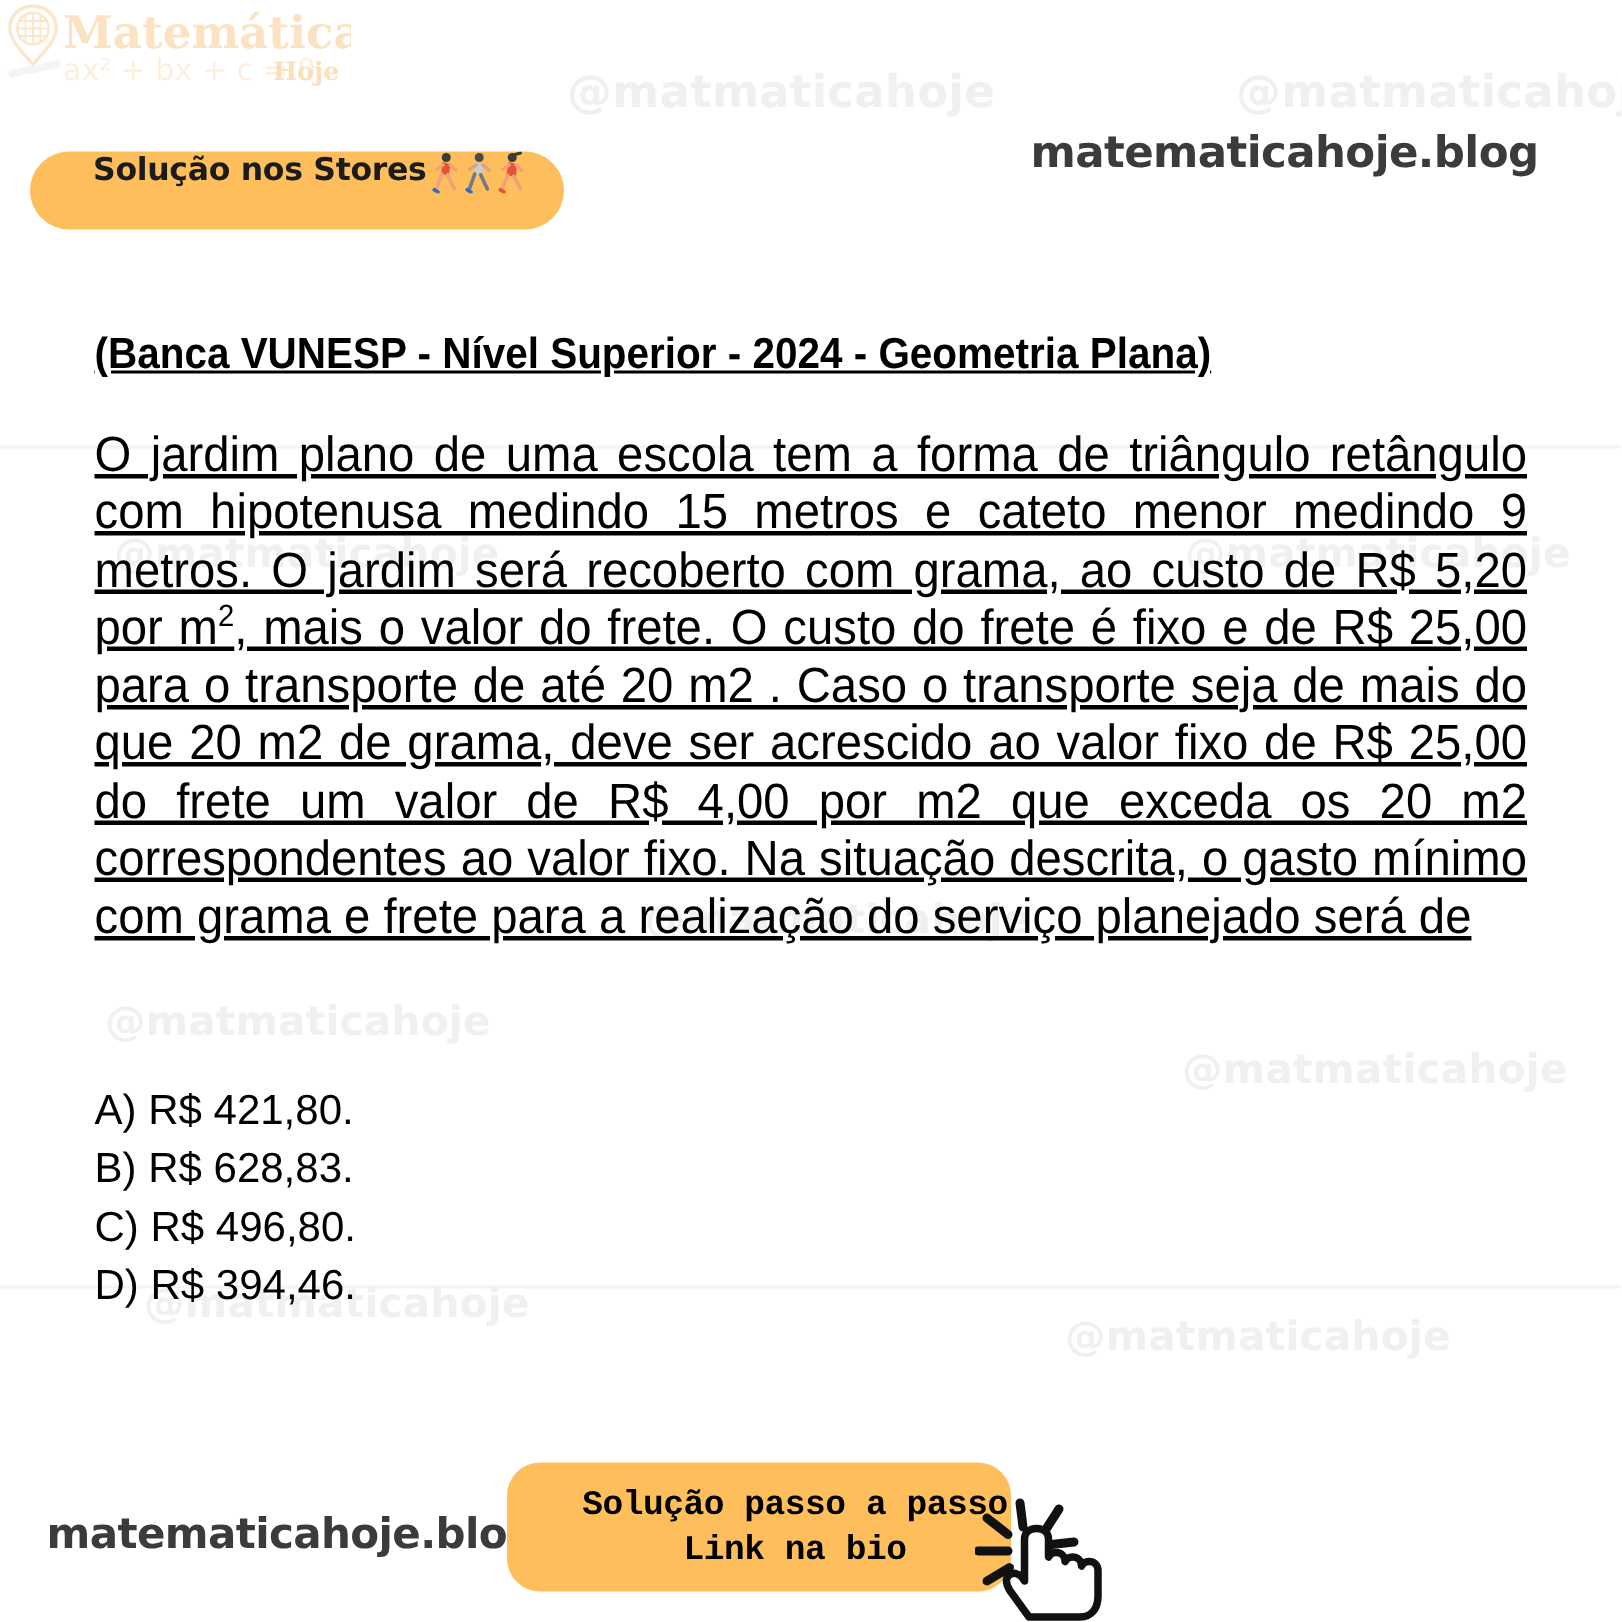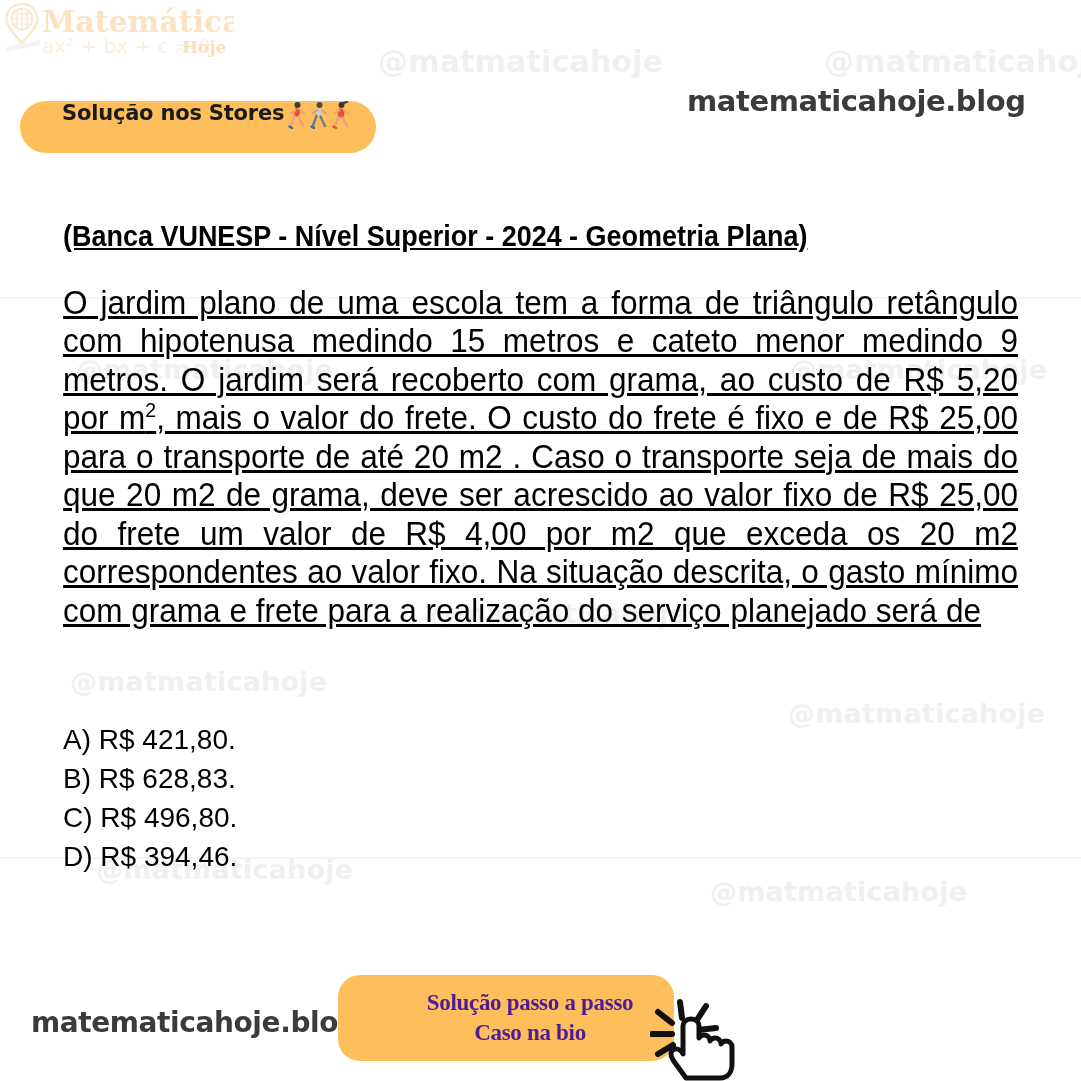--- a/index.html
+++ b/index.html
@@ -168,24 +168,24 @@
     background: #FDBE5B;
     border-radius: 22px;
     display: flex;
     flex-direction: column;
     align-items: center;
     justify-content: center;
     z-index: 3;
     cursor: pointer;
   }
   #cta-button .cta-line {
-    font-family: Liberation Serif, serif;
+    font-family: Liberation Mono, monospace;
     font-weight: 700;
     font-size: 23px;
-    color: #4c1d95;
+    color: #000000;
     line-height: 30px;
     letter-spacing: -0.3px;
     margin-left: 48px;
   }
   #click-hand-icon {
     position: absolute;
     left: 650px;
     top: 992px;
     width: 100px;
     height: 89px;
@@ -269,21 +269,21 @@
   <div class="option-item">A) R$ 421,80.</div>
   <div class="option-item">B) R$ 628,83.</div>
   <div class="option-item">C) R$ 496,80.</div>
   <div class="option-item">D) R$ 394,46.</div>
 </div>
 
 <div id="site-name-bottom">matematicahoje.blog</div>
 
 <div id="cta-button">
   <div class="cta-line">Solução passo a passo</div>
-  <div class="cta-line">Caso na bio</div>
+  <div class="cta-line">Link na bio</div>
 </div>
 
 <svg id="click-hand-icon" viewBox="0 0 100 89">
   <g stroke="#111" stroke-width="6" stroke-linecap="round">
     <line x1="2" y1="42" x2="22" y2="42"></line>
     <line x1="8" y1="20" x2="22" y2="31"></line>
     <line x1="30" y1="10" x2="32" y2="26"></line>
     <line x1="56" y1="14" x2="47" y2="28"></line>
     <line x1="66" y1="36" x2="48" y2="38"></line>
     <line x1="8" y1="62" x2="23" y2="53"></line>

